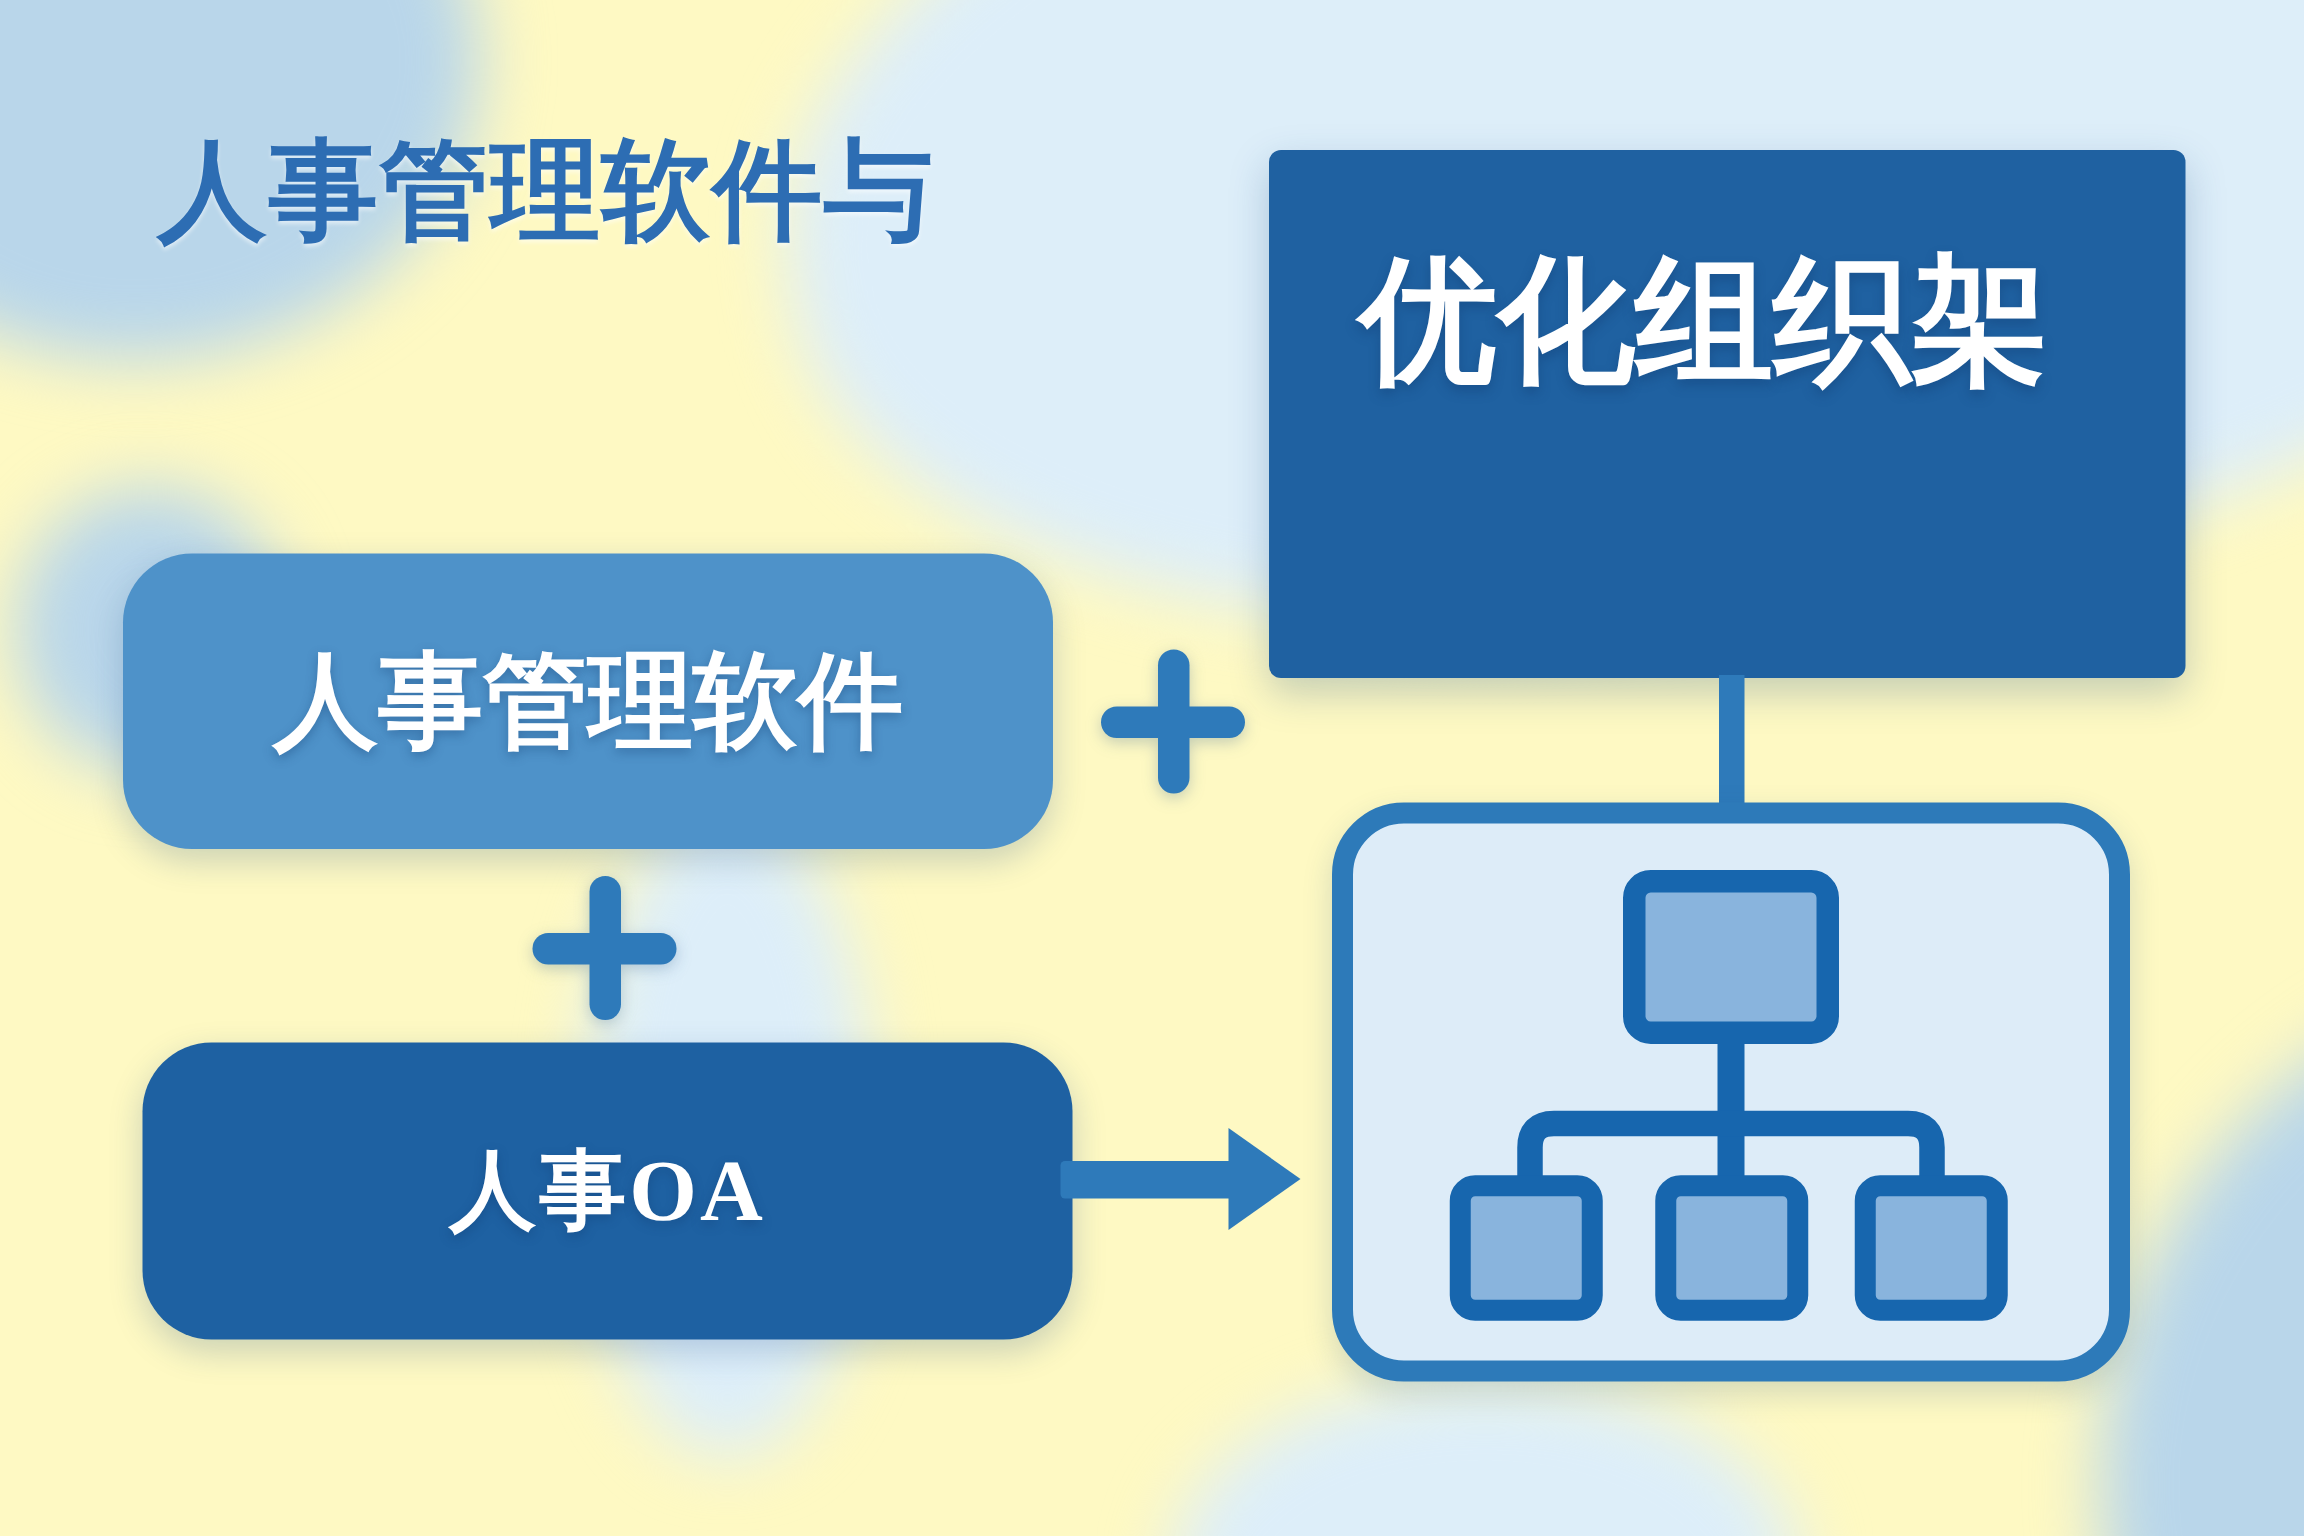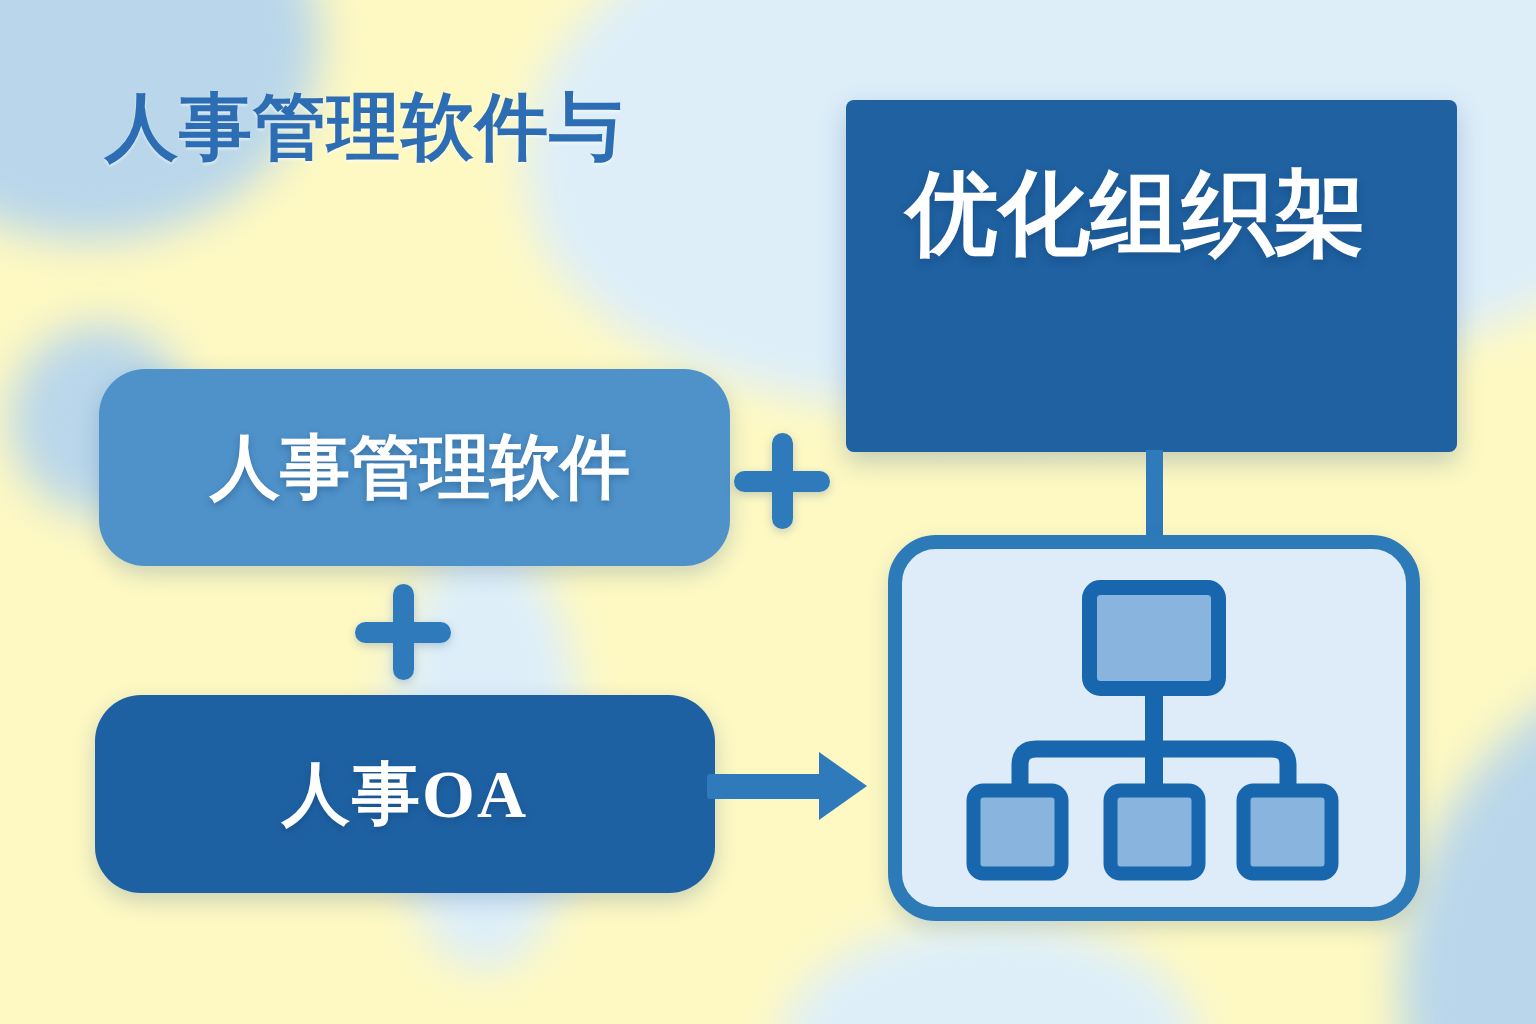--- a/index.html
+++ b/index.html
@@ -22,22 +22,22 @@
     position:absolute;left:105px;top:78px;width:820px;
     font-size:73px;font-weight:800;line-height:1.38;letter-spacing:1px;
     color:#2d6db3;text-shadow:0 2px 3px rgba(255,255,255,.55);
   }
   .box{
     position:absolute;display:flex;align-items:center;justify-content:center;
     border-radius:46px;color:#fff;font-weight:800;
     box-shadow:0 8px 22px rgba(25,75,135,.22);
   }
   .box .lbl{text-shadow:0 3px 7px rgba(15,55,105,.35);}
-  .box-hr{left:99px;top:369px;width:620px;height:197px;background:#4e92c9;font-size:70px;padding-left:11px;}
-  .box-oa{left:95px;top:695px;width:620px;height:198px;background:#1e61a2;font-size:68px;letter-spacing:2px;}
+  .box-hr{left:82px;top:369px;width:620px;height:197px;background:#4e92c9;font-size:70px;}
+  .box-oa{left:95px;top:695px;width:620px;height:198px;background:#1e61a2;font-size:58px;letter-spacing:2px;}
   .box-result{
     left:846px;top:100px;width:611px;height:352px;background:#1f61a1;
     border-radius:8px;display:block;box-sizing:border-box;
     padding:54px 0 0 60px;color:#fff;font-weight:800;font-size:92px;line-height:1.32;
     box-shadow:0 10px 26px rgba(25,75,135,.25);
   }
   .box-result .lbl{display:block;text-shadow:0 4px 8px rgba(15,55,105,.35);}
 
   .plus{position:absolute;width:100px;height:100px;filter:drop-shadow(0 3px 5px rgba(25,75,135,.25));}
   .plus .h,.plus .v{position:absolute;background:#2e7aba;border-radius:12px;}

